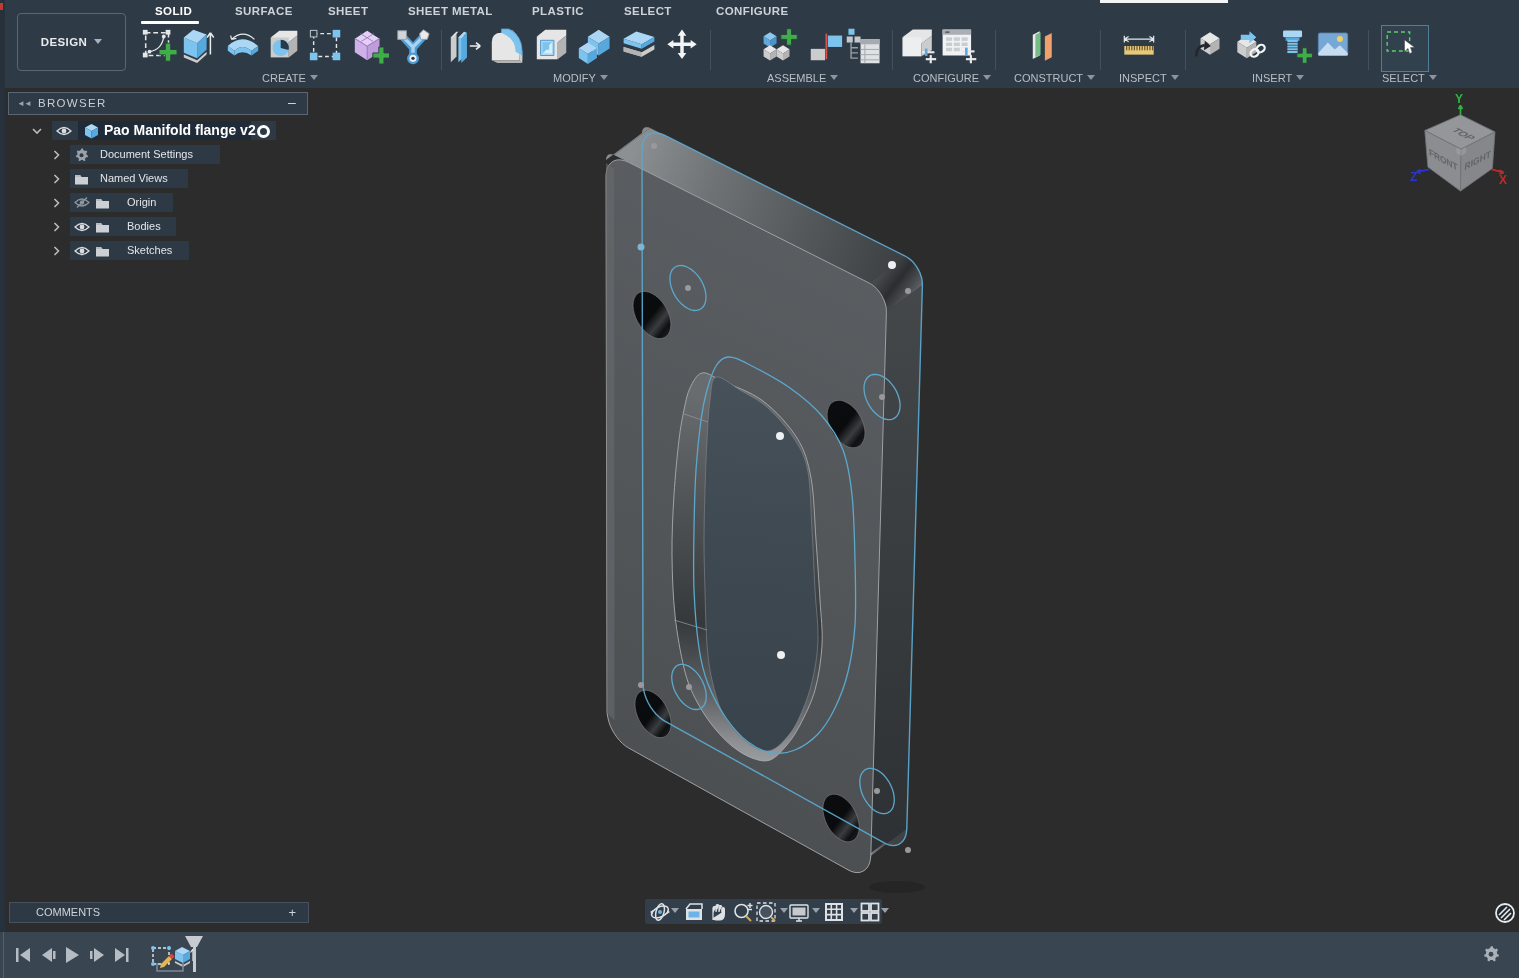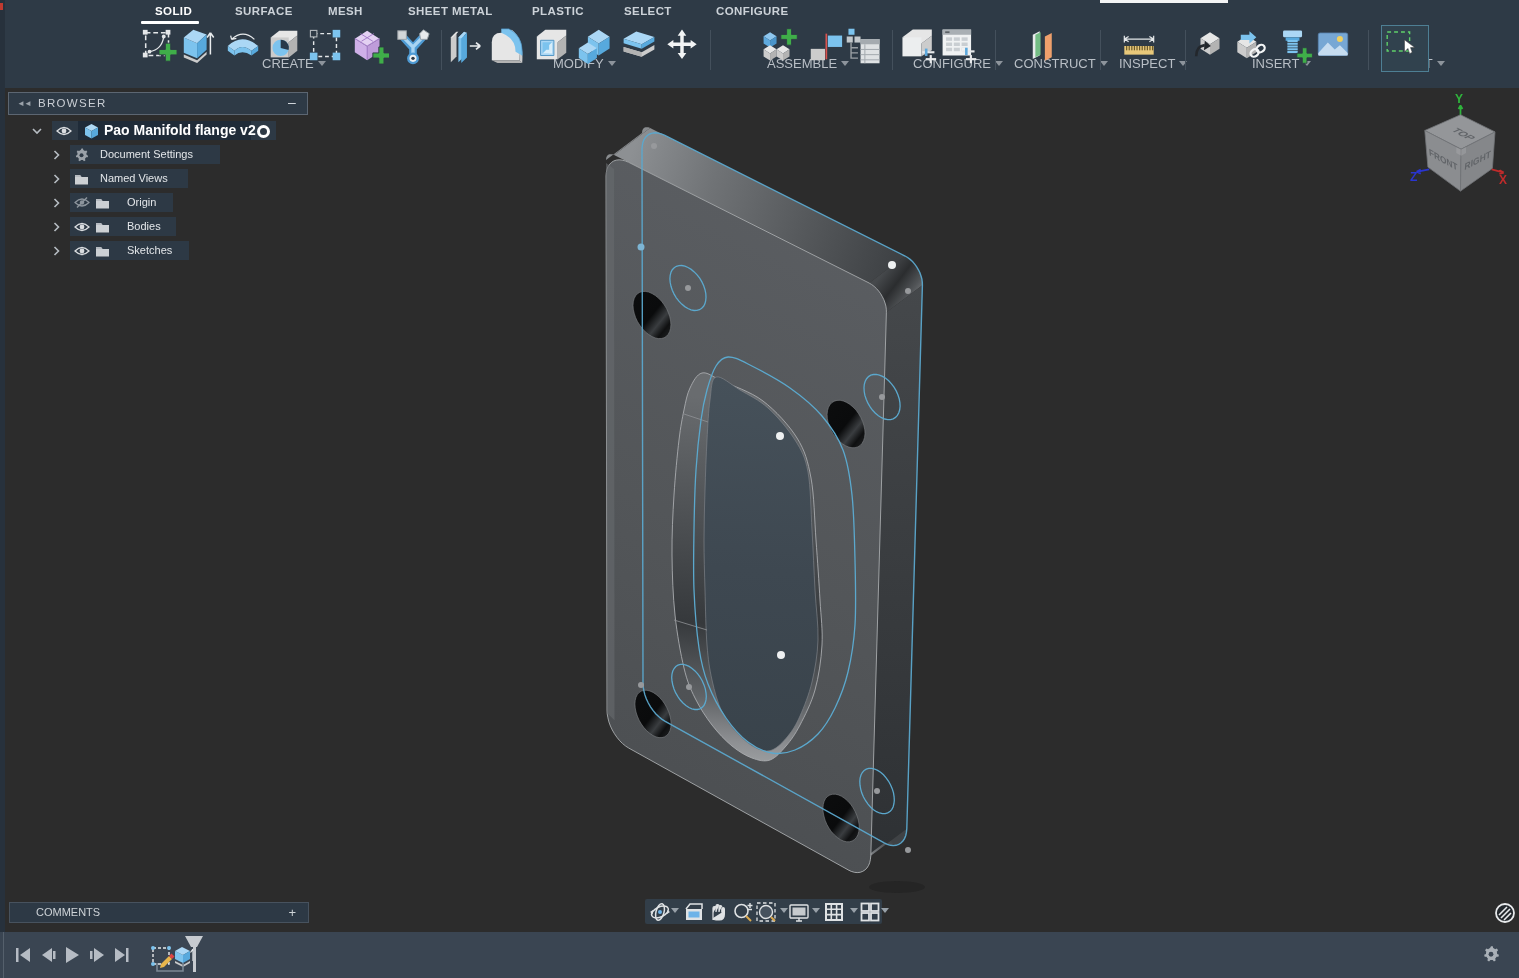--- a/index.html
+++ b/index.html
@@ -2,21 +2,21 @@
 <html><head>
 <meta charset="utf-8">
 <style>
   html,body{margin:0;padding:0;width:1519px;height:978px;overflow:hidden;background:#2c2c2c;
     font-family:"Liberation Sans",sans-serif;}
   *{box-sizing:border-box}
   #toolbar{position:absolute;left:0;top:0;width:1519px;height:88px;background:#2e3a46;}
   .tab{position:absolute;top:5px;font-size:11.5px;font-weight:700;color:#ccd2d8;letter-spacing:.4px}
   .tab.active{color:#fff}
   .tabline{position:absolute;left:141px;top:21px;width:58px;height:3px;background:#fff;border-radius:1px}
-  .gl{position:absolute;top:56px;font-size:13px;color:#b9bfc6;white-space:nowrap}
+  .gl{position:absolute;top:72px;font-size:11px;color:#b9bfc6;white-space:nowrap}
   .gl .car{display:inline-block;margin-left:4px;width:0;height:0;border-left:4px solid transparent;border-right:4px solid transparent;border-top:5px solid #8d949c;vertical-align:2px}
   .sep{position:absolute;top:30px;width:1px;height:40px;background:#44505c}
   #designbtn{position:absolute;left:17px;top:13px;width:109px;height:58px;border:1px solid #5a6673;border-radius:4px;color:#e8eaec;font-size:11.5px;font-weight:700;text-align:center;line-height:56px;letter-spacing:.4px}
   #designbtn .car{display:inline-block;margin-left:7px;width:0;height:0;border-left:4px solid transparent;border-right:4px solid transparent;border-top:5px solid #aab1b8;vertical-align:2px}
   .ticon{position:absolute;top:27px;width:38px;height:38px}
   #whitestrip{position:absolute;left:1100px;top:0;width:128px;height:3px;background:#f3f4f5}
   #leftedge{position:absolute;left:0;top:0;width:5px;height:932px;background:#27313c}
   #canvas{position:absolute;left:0;top:88px;width:1519px;height:844px}
   
   #browser{position:absolute;left:8px;top:92px;width:300px;}
@@ -28,24 +28,25 @@
   .chev{position:absolute;color:#b6bcc2;font-size:10px;top:0}
   #comments{position:absolute;left:9px;top:902px;width:300px;height:21px;background:#2d3945;border:1px solid #47525e;color:#ced3d7;font-size:11px;line-height:19px;padding-left:26px}
   #comments .plus{position:absolute;right:12px;top:0px;font-size:13px;color:#ced3d7}
   #navbar{position:absolute;left:645px;top:899px;width:237px;height:25px;background:#323e49;border-radius:2px}
   #bottombar{position:absolute;left:0;top:932px;width:1519px;height:46px;background:#3a4552}
   #bottombar .ledge{position:absolute;left:3px;top:0;width:1px;height:46px;background:#55606c}
 </style>
 </head>
 <body>
 <div id="toolbar">
+  <div id="designbtn">DESIGN<span class="car"></span></div>
   <span class="tab active" style="left:155px">SOLID</span>
   <div class="tabline"></div>
   <span class="tab" style="left:235px">SURFACE</span>
-  <span class="tab" style="left:328px">MESH</span>
+  <span class="tab" style="left:328px">SHEET</span>
   <span class="tab" style="left:408px">SHEET METAL</span>
   <span class="tab" style="left:532px">PLASTIC</span>
   <span class="tab" style="left:624px">SELECT</span>
   <span class="tab" style="left:716px">CONFIGURE</span>
   <span class="gl" style="left:262px">CREATE<span class="car"></span></span>
   <span class="gl" style="left:553px">MODIFY<span class="car"></span></span>
   <span class="gl" style="left:767px">ASSEMBLE<span class="car"></span></span>
   <span class="gl" style="left:913px">CONFIGURE<span class="car"></span></span>
   <span class="gl" style="left:1014px">CONSTRUCT<span class="car"></span></span>
   <span class="gl" style="left:1119px">INSPECT<span class="car"></span></span>

